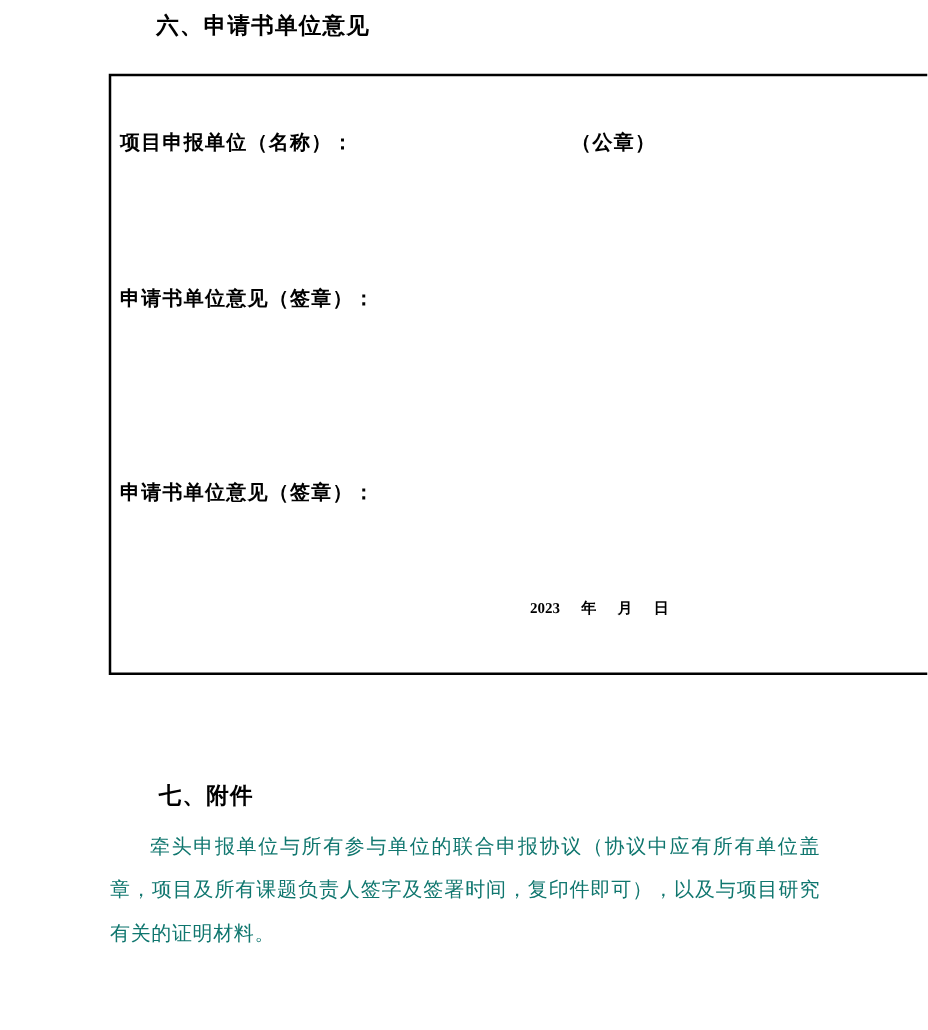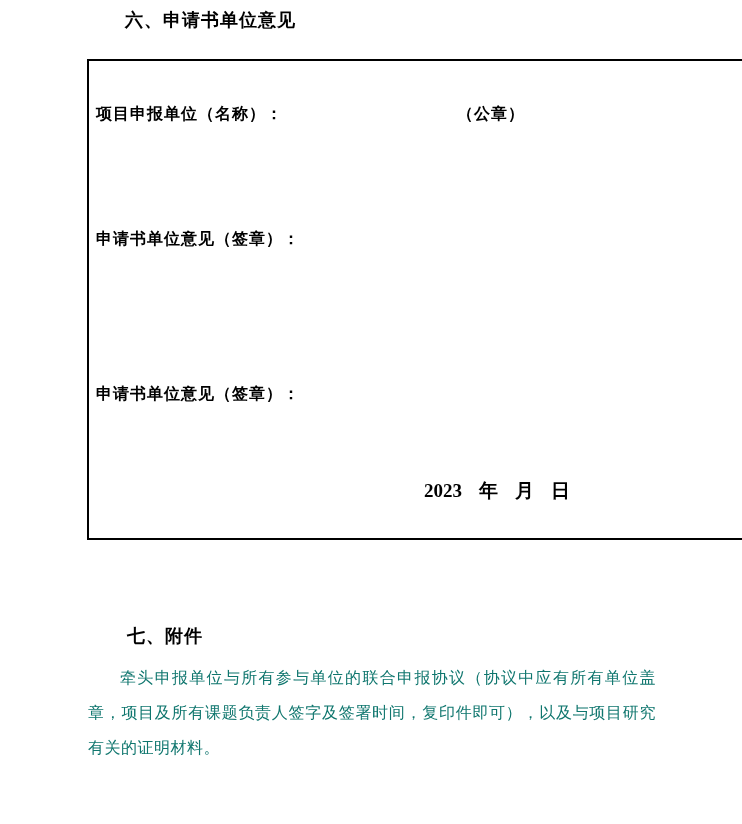--- a/index.html
+++ b/index.html
@@ -50,21 +50,21 @@
 
   .date-line {
     position: absolute;
     left: 335px;
     top: 417px;
     display: flex;
     align-items: baseline;
     gap: 17px;
     font-family: "Liberation Serif", "DejaVu Serif", serif;
     font-weight: bold;
-    font-size: 19px;
+    font-size: 12px;
     color: #000000;
     white-space: nowrap;
   }
   .attachment-paragraph {
     position: absolute;
     left: 88px;
     top: 660px;
     width: 568px;
     font-family: "Liberation Serif", "DejaVu Serif", serif;
     font-size: 16px;

